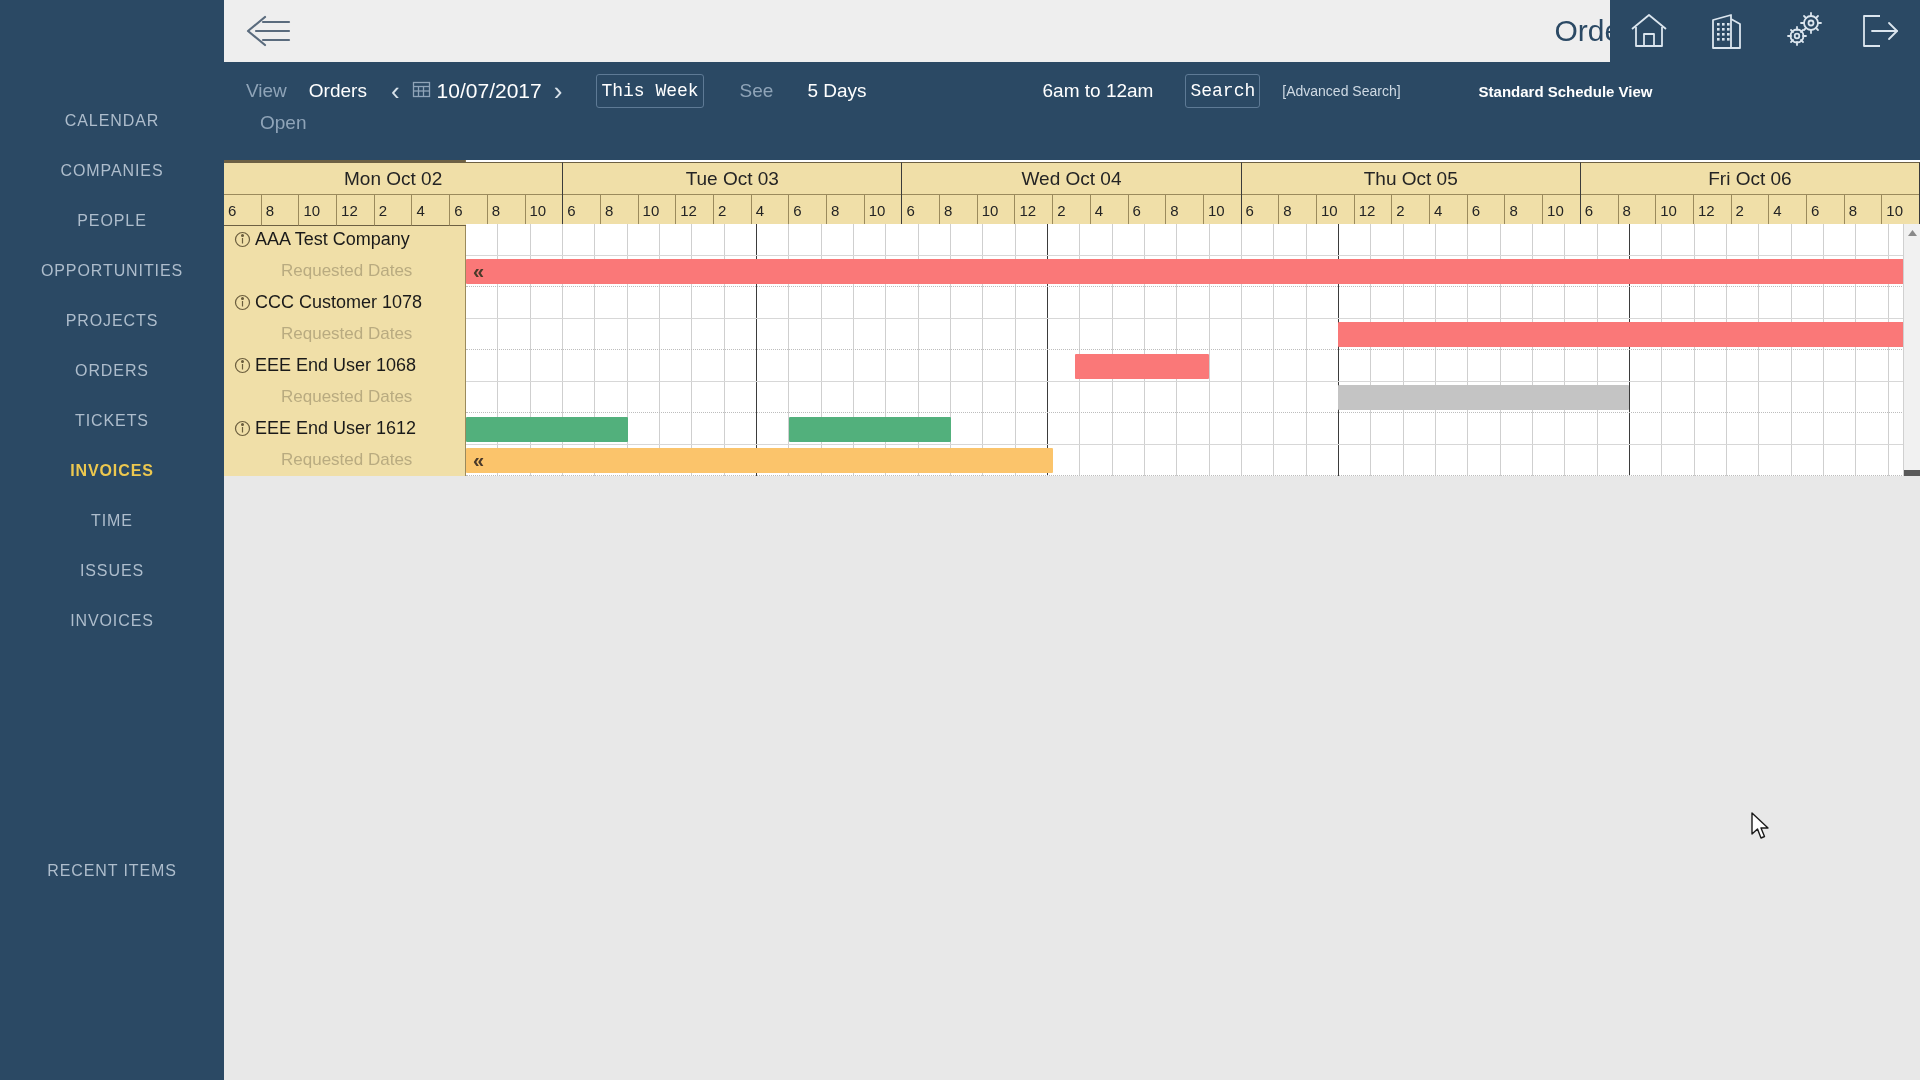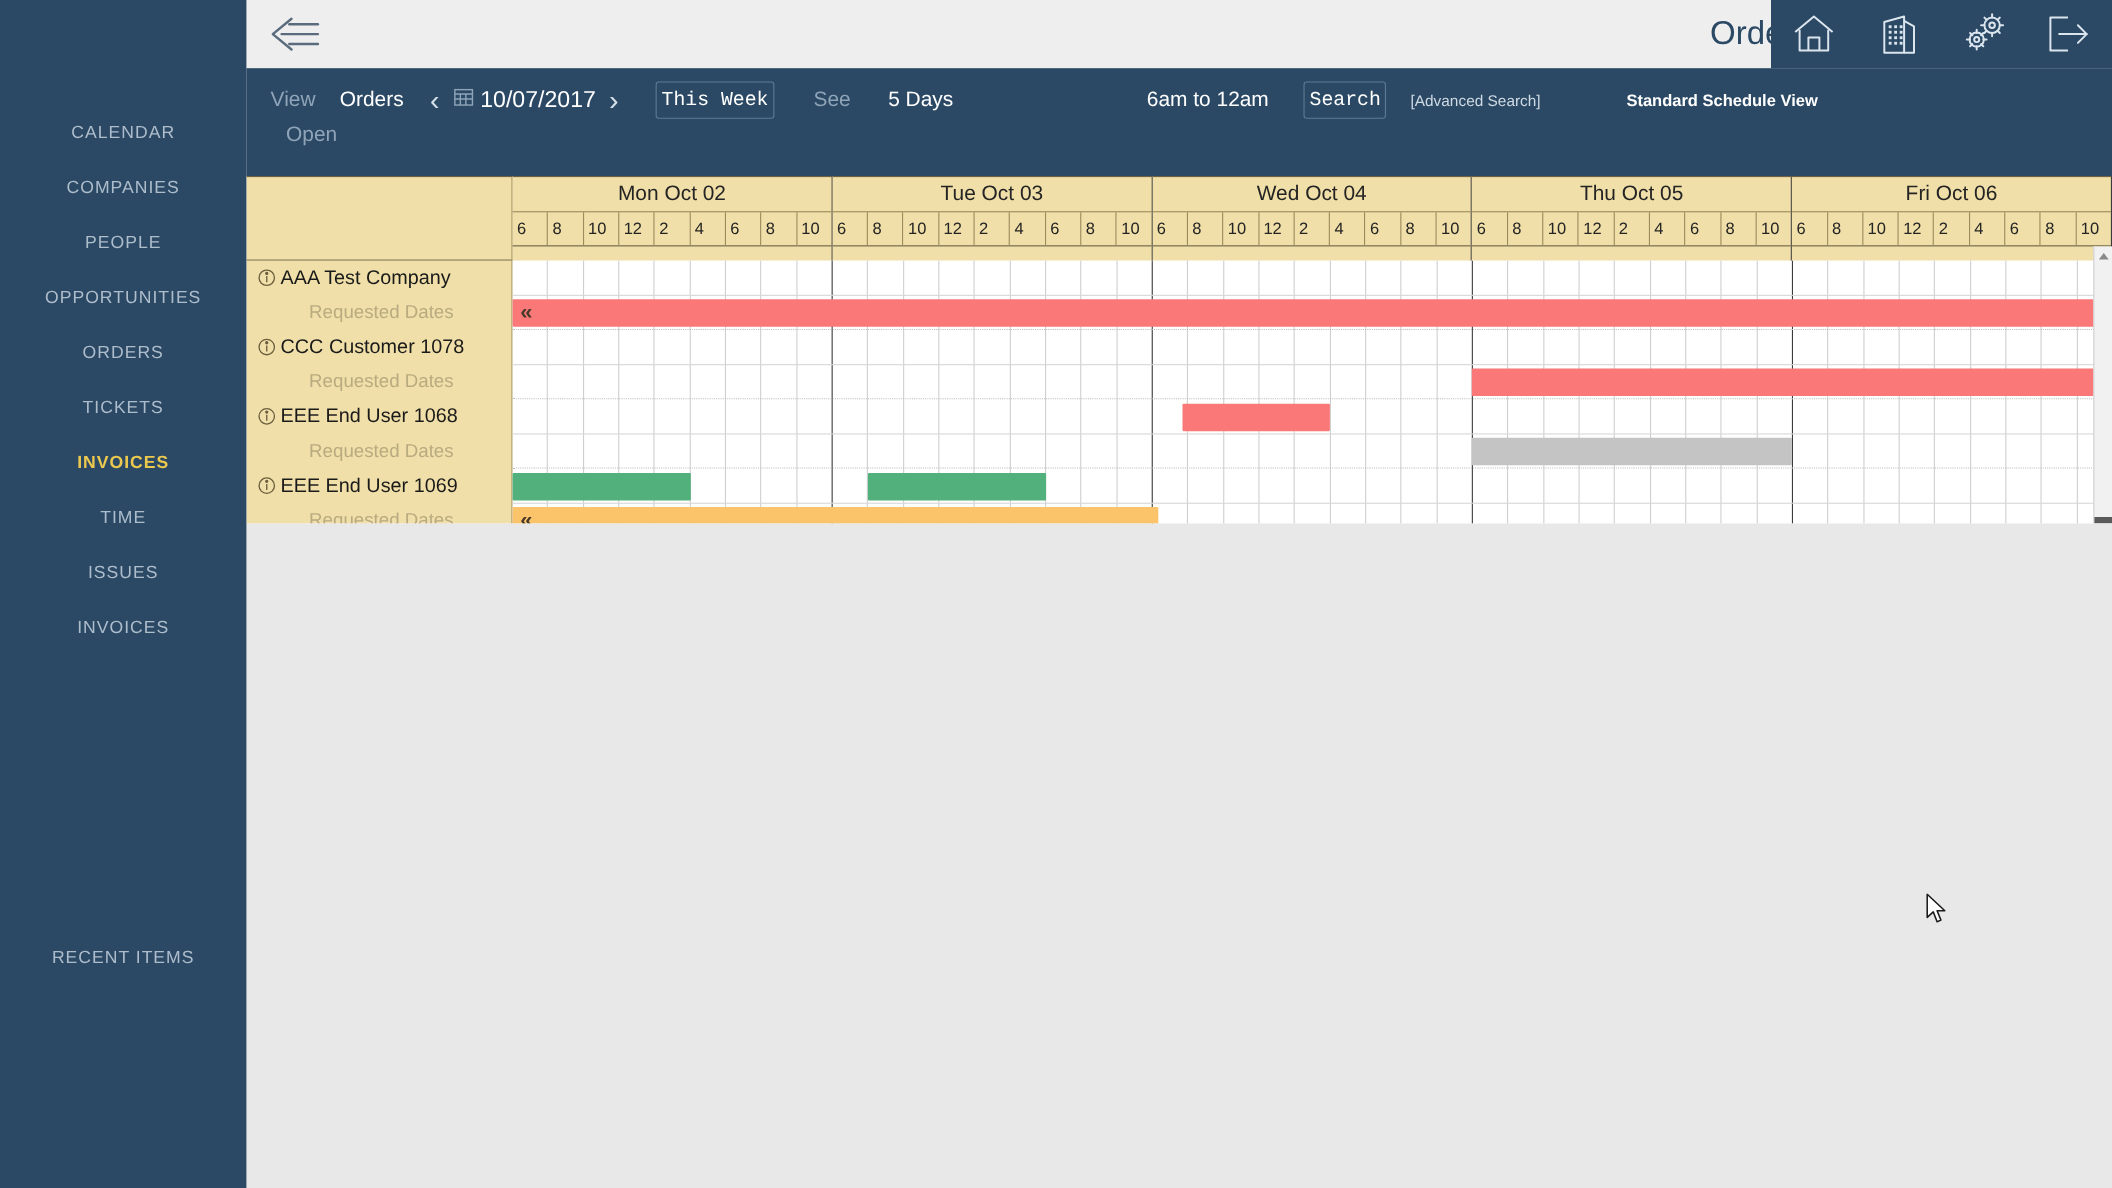--- a/index.html
+++ b/index.html
@@ -97,21 +97,21 @@
   .toolbar-row2 { position: absolute; left: 36px; top: 50px; }
   .tb-open { color: #8fa4b8; font-size: 19px; cursor: pointer; }
 
   
   .gantt {
     position: absolute; left: 224px; top: 160px;
     width: 1696px; height: 316px;
     background: #ffffff;
     overflow: hidden;
   }
-  .gantt-head { display: flex; height: 77px; }
+  .gantt-head { display: flex; height: 64px; flex-direction: column; }
   .gh-corner {
     width: 242px; min-width: 242px;
     background: #f0dfa8;
     border-right: 1px solid #9b8a5c;
     border-bottom: 1px solid #6d6043;
     border-top: 1px solid #6d6043;
   }
   .gh-days { flex: 1; display: flex; position: relative; }
   .gh-day {
     flex: 1; min-width: 0;
@@ -183,20 +183,21 @@
 <body>
 
 <div id="app">
 
   <div class="sidebar">
     <nav class="nav" id="nav-container">
         <a class="nav-item">CALENDAR</a>
         <a class="nav-item">COMPANIES</a>
         <a class="nav-item">PEOPLE</a>
         <a class="nav-item">OPPORTUNITIES</a>
+        <a class="nav-item">PROJECTS</a>
         <a class="nav-item">ORDERS</a>
         <a class="nav-item">TICKETS</a>
         <a class="nav-item active">INVOICES</a>
         <a class="nav-item">TIME</a>
         <a class="nav-item">ISSUES</a>
         <a class="nav-item">INVOICES</a>
       </nav>
     <div class="recent-items">RECENT ITEMS</div>
   </div>
 
@@ -417,21 +418,21 @@
           </div>
           <div class="gb-row-label sub">Requested Dates</div>
           <div class="gb-row-label">
             <span class="info-icon">
               <svg width="17" height="17" viewBox="0 0 17 17" fill="none" stroke="#6b5e3e" stroke-width="1.2">
                 <circle cx="8.5" cy="8.5" r="7"></circle>
                 <line x1="8.5" y1="7" x2="8.5" y2="12.5"></line>
                 <circle cx="8.5" cy="4.6" r="0.9" fill="#6b5e3e"></circle>
               </svg>
             </span>
-            <span>EEE End User 1069</span>
+            <span>EEE End User 1612</span>
           </div>
           <div class="gb-row-label sub">Requested Dates</div>
         </div>
       <div class="gb-grid">
         <div class="grid-cols" id="grid-cols">
             <div class="grid-day">
               <div class="grid-hour"></div>
               <div class="grid-hour"></div>
               <div class="grid-hour"></div>
               <div class="grid-hour"></div>

